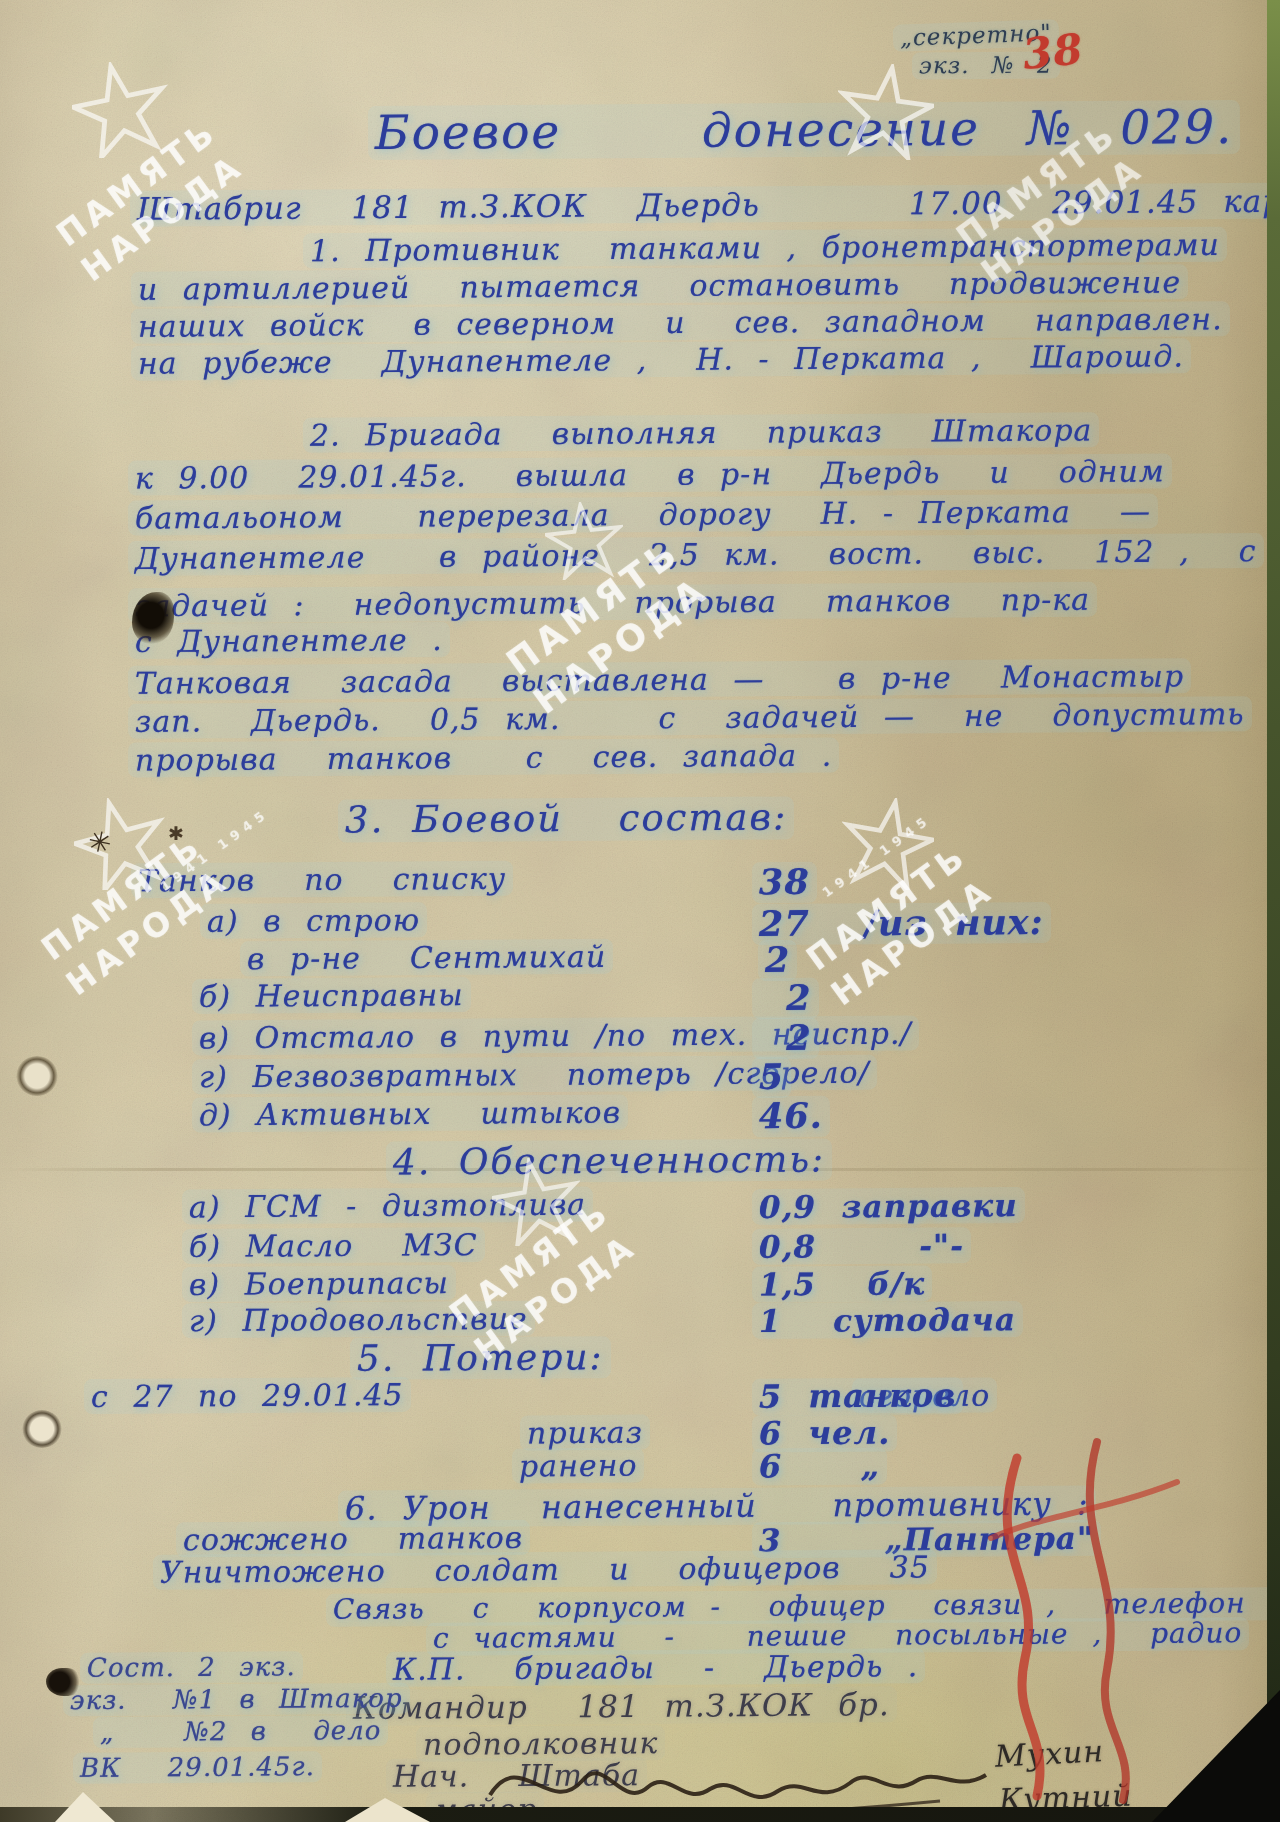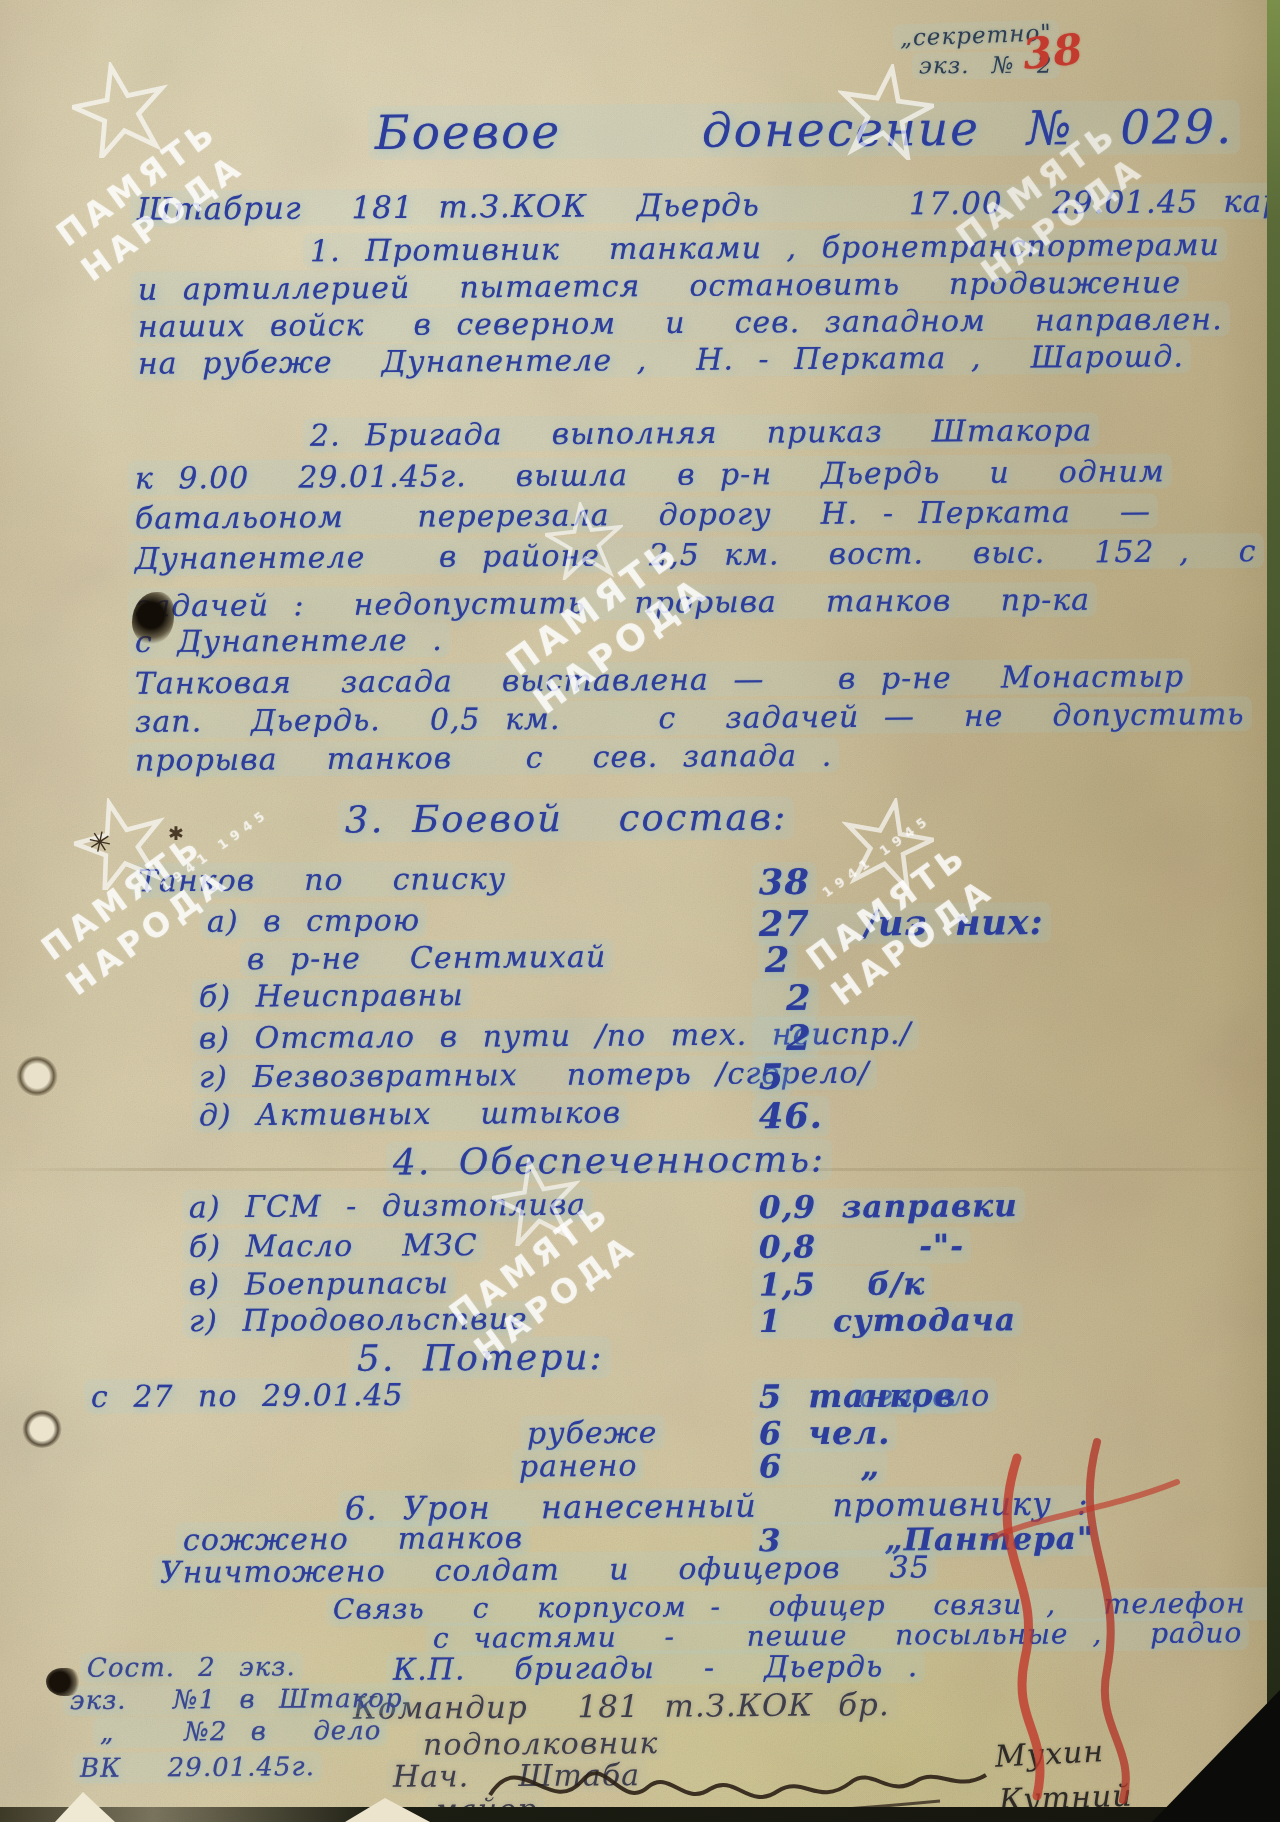--- a/index.html
+++ b/index.html
@@ -159,21 +159,21 @@
   <div class="row" style="top:1228px"><span class="hw lbl" style="left:182px">б) Масло  МЗС</span><span class="hw val" style="font-size:31px">0,8    -"-</span></div>
   <div class="row" style="top:1266px"><span class="hw lbl" style="left:182px">в) Боеприпасы</span><span class="hw val" style="font-size:31px">1,5  б/к</span></div>
   <div class="row" style="top:1302px"><span class="hw lbl" style="left:182px">г) Продовольствие</span><span class="hw val" style="font-size:31px">1  сутодача</span></div>
 
   <div class="hw hd" style="left:350px;top:1337px;font-size:36px">5. Потери:</div>
   <div class="row" style="top:1378px">
     <span class="hw lbl" style="left:84px">с 27 по 29.01.45</span>
     <span class="hw lbl" style="left:520px">сгорело</span>
     <span class="hw val" style="font-size:32px">5 танков</span>
   </div>
-  <div class="row" style="top:1415px"><span class="hw lbl" style="left:520px">рубеже</span><span class="hw val" style="font-size:32px">6 чел.</span></div>
+  <div class="row" style="top:1415px"><span class="hw lbl" style="left:520px">приказ</span><span class="hw val" style="font-size:32px">6 чел.</span></div>
   <div class="row" style="top:1448px"><span class="hw lbl" style="left:512px">ранено</span><span class="hw val" style="font-size:32px">6   „</span></div>
 
   <div class="hw" style="left:338px;top:1488px;font-size:32px">6. Урон  нанесенный   противнику :</div>
   <div class="row" style="top:1521px"><span class="hw lbl" style="left:176px">сожжено  танков</span><span class="hw val" style="font-size:31px">3    „Пантера"</span></div>
   <div class="hw" style="left:153px;top:1552px">Уничтожено  солдат  и  офицеров  35</div>
 
   <div class="hw" style="left:326px;top:1590px;font-size:28px">Связь  с  корпусом -  офицер  связи ,  телефон ,  радио</div>
   <div class="hw" style="left:426px;top:1620px;font-size:28px">с частями  -   пешие  посыльные ,  радио</div>
   <div class="hw" style="left:386px;top:1650px">К.П.  бригады  -  Дьердь .</div>
 

